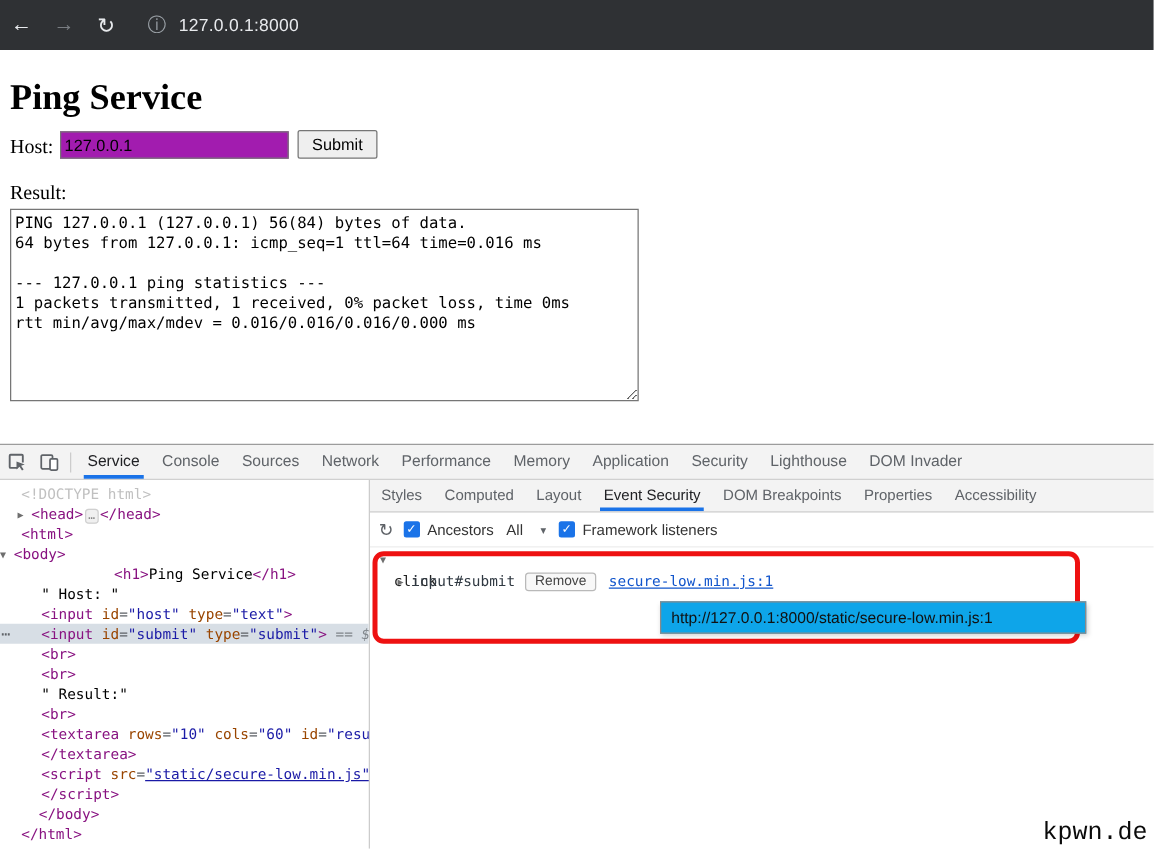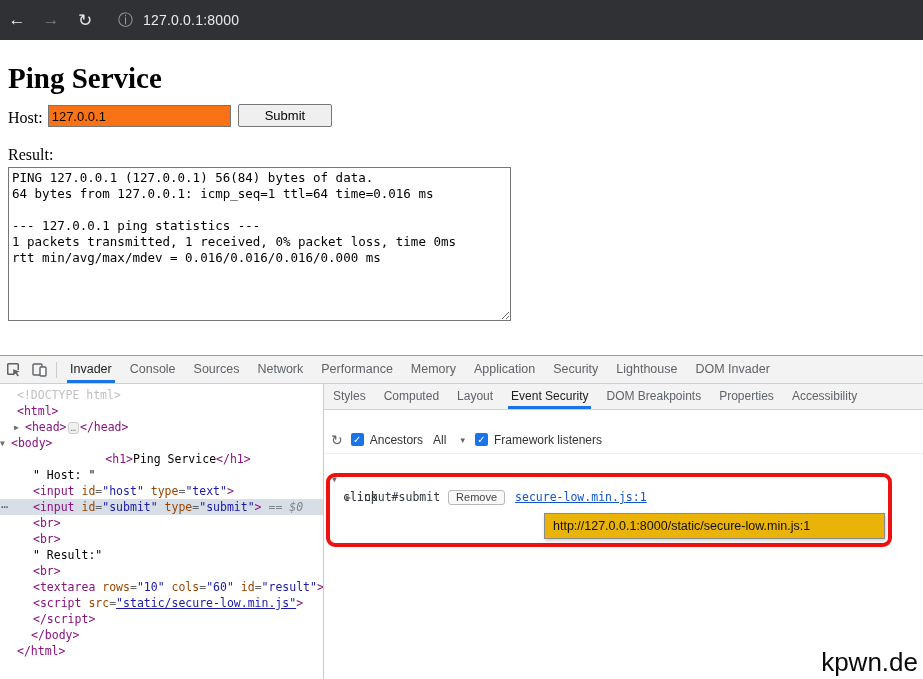--- a/index.html
+++ b/index.html
@@ -19,24 +19,24 @@
   .nav-icon.fwd { color: #797d82; }
   .info-icon { font-size: 15px; color: #9aa0a6; margin-left: 16px; }
   .url-text { font-size: 14px; color: #e8eaed; margin-left: 10px; letter-spacing: .2px; }
 
   
   .page { height: 315px; padding: 0 8px; font-family: "Liberation Serif", serif; color: #000; }
   .page h1 { font-size: 29px; line-height: 32px; padding-top: 22px; font-weight: bold; }
   .host-row { margin-top: 10px; font-size: 16px; display: flex; align-items: flex-end; }
   .host-row input {
     margin-left: 5px; width: 183px; height: 22px; border: 1px solid #767676;
-    font-family: "Liberation Sans", sans-serif; font-size: 13px; padding: 1px 3px; background: #f97316;
+    font-family: "Liberation Sans", sans-serif; font-size: 13px; padding: 1px 3px; background: #a21caf;
   }
   .host-row button {
-    margin-left: 7px; height: 23px; padding: 1px 26px; font-size: 13px;
+    margin-left: 7px; height: 23px; padding: 1px 11px; font-size: 13px;
     font-family: "Liberation Sans", sans-serif; background: #efefef;
     border: 1px solid #767676; border-radius: 2px; color: #000;
   }
   .result-label { margin-top: 19px; font-size: 16px; }
   .page textarea {
     margin-top: 3px; width: 503px; height: 154px; resize: both;
     border: 1px solid #767676; padding: 2px 3px;
     font-family: "DejaVu Sans Mono", monospace; font-size: 12.5px; line-height: 16px;
     color: #000; background: #fff;
   }
@@ -57,21 +57,21 @@
     font-size: 12.5px; color: #5f6368; white-space: nowrap;
   }
   .dt-tab.active { color: #202124; }
   .dt-tab.active::after {
     content: ""; position: absolute; left: 6px; right: 6px; bottom: 0; height: 3px; background: #1a73e8;
   }
   .dt-body { flex: 1; display: flex; min-height: 0; }
 
   
   .dom-panel {
-    width: 324px; flex: none; border-right: 1px solid #ccc; overflow: hidden;
+    width: 296px; flex: none; border-right: 1px solid #ccc; overflow: hidden;
     padding-top: 3px; font-family: "DejaVu Sans Mono", monospace;
     font-size: 11.5px; line-height: 16px;
   }
   .tree-line { white-space: pre; position: relative; height: 16px; }
   .tree-line.hl { background: #d7dee5; }
   .tree-arrow { display: inline-block; width: 11px; font-size: 8px; color: #6e6e6e; text-align: left; vertical-align: middle; }
   .dots {
     position: absolute; left: 1px; top: 0; color: #5f6368; letter-spacing: -1px; font-size: 12px;
   }
   .t-tag { color: #881280; }
@@ -81,21 +81,21 @@
   .t-link { color: #1a1aa6; text-decoration: underline; }
   .t-text { color: #000; }
   .t-meta { color: #80868b; font-style: italic; }
   .t-doctype { color: #c0c0c0; }
   .t-ellipsis {
     color: #888; background: #f0f0f0; border: 1px solid #d0d0d0; border-radius: 3px;
     font-size: 9px; padding: 0 2px; margin: 0 1px;
   }
 
   
-  .right-panel { flex: 1; display: flex; flex-direction: column; position: relative; min-width: 0; gap: 16px; }
+  .right-panel { flex: 1; display: flex; flex-direction: column; position: relative; min-width: 0; }
   .subtabbar {
     height: 26px; background: #f3f3f3; border-bottom: 1px solid #d0d0d0;
     display: flex; align-items: center; flex: none; overflow: hidden;
   }
   .subtab { position: relative; padding: 0 9px; height: 25px; line-height: 25px; font-size: 12px; color: #5f6368; white-space: nowrap; }
   .subtab.active { color: #202124; }
   .subtab.active::after {
     content: ""; position: absolute; left: 6px; right: 6px; bottom: 0; height: 3px; background: #1a73e8;
   }
   .el-toolbar {
@@ -119,29 +119,29 @@
     margin-left: 8px; font-family: "Liberation Sans", sans-serif; font-size: 11px; color: #444;
     background: #f8f8f8; border: 1px solid #b9b9b9; border-radius: 3px; padding: 0 7px; height: 15px; line-height: 13px;
   }
   .src-link { margin-left: 10px; color: #1155cc; text-decoration: underline; }
 
   .red-box {
     position: absolute; left: 2px; top: 3px; width: 566px; height: 74px;
     border: 4px solid #ee1111; border-radius: 9px; z-index: 5; pointer-events: none;
   }
   .tooltip {
-    position: absolute; left: 220px; top: 43px; width: 341px; height: 26px; z-index: 6;
-    background: #eab308; border: 1px solid #8a8a8a; box-shadow: 1px 2px 4px rgba(0,0,0,.18);
+    position: absolute; left: 232px; top: 43px; width: 341px; height: 26px; z-index: 6;
+    background: #0ea5e9; border: 1px solid #8a8a8a; box-shadow: 1px 2px 4px rgba(0,0,0,.18);
     font-family: "Liberation Sans", sans-serif; font-size: 12.5px; color: #111;
     line-height: 24px; padding-left: 8px; white-space: nowrap; overflow: hidden;
   }
 
   .watermark {
-    position: absolute; right: 5px; bottom: 1px; font-size: 26px; color: #0a0a0a;
-    font-family: Liberation Sans, sans-serif; z-index: 10;
+    position: absolute; right: 5px; bottom: 1px; font-size: 20px; color: #0a0a0a;
+    font-family: Liberation Mono, monospace; z-index: 10;
   }
 </style>
 </head>
 <body>
 
 <div class="chrome">
   <span class="nav-icon back">←</span>
   <span class="nav-icon fwd">→</span>
   <span class="nav-icon reload">↻</span>
   <span class="info-icon">ⓘ</span>
@@ -172,47 +172,48 @@
         <path d="M7.2 7.2l6.6 2.3-2.9 1.1 2 2.9-1.3.9-2-3-2.4 2.1z" fill="#5f6368"></path>
       </svg>
     </span>
     <span class="dt-toolicon">
       <svg width="15" height="15" viewBox="0 0 15 15">
         <rect x="1" y="2" width="9" height="11" rx="1" fill="none" stroke="#5f6368" stroke-width="1.4"></rect>
         <rect x="8" y="5" width="6" height="9" rx="1" fill="#fff" stroke="#5f6368" stroke-width="1.4"></rect>
       </svg>
     </span>
     <span class="vsep"></span>
-    <span class="dt-tab active">Invader</span>
+    <span class="dt-tab active">Service</span>
     <span class="dt-tab">Console</span>
     <span class="dt-tab">Sources</span>
     <span class="dt-tab">Network</span>
     <span class="dt-tab">Performance</span>
     <span class="dt-tab">Memory</span>
     <span class="dt-tab">Application</span>
     <span class="dt-tab">Security</span>
     <span class="dt-tab">Lighthouse</span>
     <span class="dt-tab">DOM Invader</span>
   </div>
 
   <div class="dt-body">
     <div class="dom-panel">
         <div class="tree-line" style="padding-left: 6px;"><span class="tree-arrow"></span><span class="t-doctype">&lt;!DOCTYPE html&gt;</span></div>
+        <div class="tree-line" style="padding-left: 14px;"><span class="tree-arrow">▶</span><span class="t-tag">&lt;head&gt;</span><span class="t-ellipsis">…</span><span class="t-tag">&lt;/head&gt;</span></div>
         <div class="tree-line" style="padding-left: 6px;"><span class="tree-arrow"></span><span class="t-tag">&lt;html&gt;</span></div>
-        <div class="tree-line" style="padding-left: 14px;"><span class="tree-arrow">▶</span><span class="t-tag">&lt;head&gt;</span><span class="t-ellipsis">…</span><span class="t-tag">&lt;/head&gt;</span></div>
         <div class="tree-line" style=""><span class="tree-arrow">▼</span><span class="t-tag">&lt;body&gt;</span></div>
         <div class="tree-line" style="padding-left: 22px; text-align: center;"><span class="tree-arrow"></span><span class="t-tag">&lt;h1&gt;</span><span class="t-text">Ping Service</span><span class="t-tag">&lt;/h1&gt;</span></div>
         <div class="tree-line" style="padding-left: 22px;"><span class="tree-arrow"></span><span class="t-text">" Host: "</span></div>
         <div class="tree-line" style="padding-left: 22px;"><span class="tree-arrow"></span><span class="t-tag">&lt;input</span><span class="t-attr"> id</span><span class="t-punct">=</span><span class="t-val">"host"</span><span class="t-attr"> type</span><span class="t-punct">=</span><span class="t-val">"text"</span><span class="t-tag">&gt;</span></div>
         <div class="tree-line hl" style="padding-left: 22px;"><span class="dots">⋯</span><span class="tree-arrow"></span><span class="t-tag">&lt;input</span><span class="t-attr"> id</span><span class="t-punct">=</span><span class="t-val">"submit"</span><span class="t-attr"> type</span><span class="t-punct">=</span><span class="t-val">"submit"</span><span class="t-tag">&gt;</span><span class="t-meta"> == $0</span></div>
         <div class="tree-line" style="padding-left: 22px;"><span class="tree-arrow"></span><span class="t-tag">&lt;br&gt;</span></div>
         <div class="tree-line" style="padding-left: 22px;"><span class="tree-arrow"></span><span class="t-tag">&lt;br&gt;</span></div>
         <div class="tree-line" style="padding-left: 22px;"><span class="tree-arrow"></span><span class="t-text">" Result:"</span></div>
         <div class="tree-line" style="padding-left: 22px;"><span class="tree-arrow"></span><span class="t-tag">&lt;br&gt;</span></div>
         <div class="tree-line" style="padding-left: 22px;"><span class="tree-arrow"></span><span class="t-tag">&lt;textarea</span><span class="t-attr"> rows</span><span class="t-punct">=</span><span class="t-val">"10"</span><span class="t-attr"> cols</span><span class="t-punct">=</span><span class="t-val">"60"</span><span class="t-attr"> id</span><span class="t-punct">=</span><span class="t-val">"result"</span><span class="t-tag">&gt;</span></div>
+        <div class="tree-line" style="padding-left: 22px;"><span class="tree-arrow"></span><span class="t-tag">&lt;/textarea&gt;</span></div>
         <div class="tree-line" style="padding-left: 22px;"><span class="tree-arrow"></span><span class="t-tag">&lt;script</span><span class="t-attr"> src</span><span class="t-punct">=</span><span class="t-link">"static/secure-low.min.js"</span><span class="t-tag">&gt;</span></div>
         <div class="tree-line" style="padding-left: 22px;"><span class="tree-arrow"></span><span class="t-tag">&lt;/script&gt;</span></div>
         <div class="tree-line" style="padding-left: 20px;"><span class="tree-arrow"></span><span class="t-tag">&lt;/body&gt;</span></div>
         <div class="tree-line" style="padding-left: 6px;"><span class="tree-arrow"></span><span class="t-tag">&lt;/html&gt;</span></div>
       </div>
 
     <div class="right-panel">
       <div class="subtabbar">
         <span class="subtab">Styles</span>
         <span class="subtab">Computed</span>

